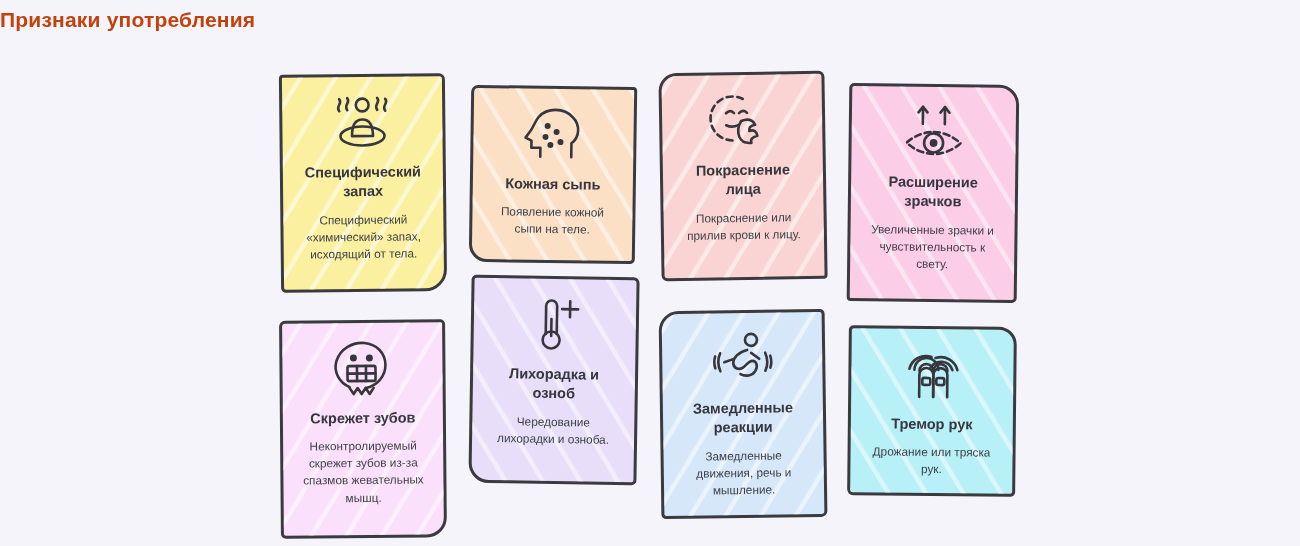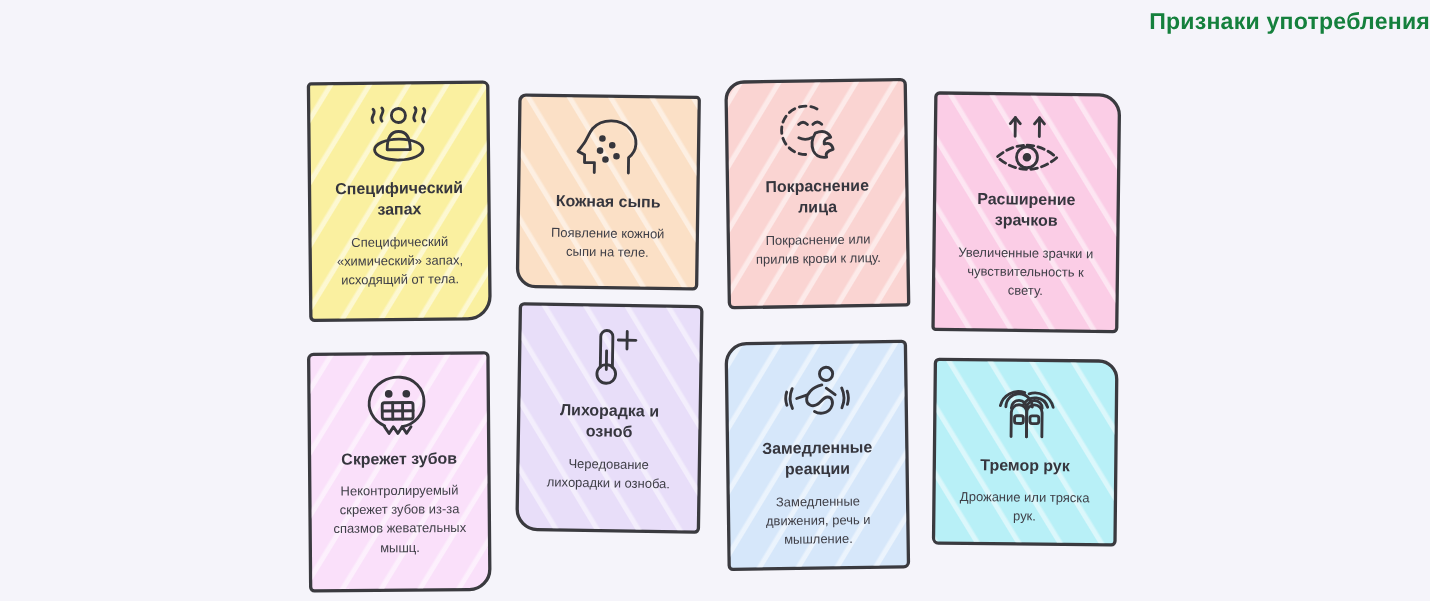--- a/index.html
+++ b/index.html
@@ -12,24 +12,24 @@
   body {
     background: #f5f4fa;
     font-family: "Liberation Sans", sans-serif;
     position: relative;
   }
   #page-title {
     position: absolute;
     top: 8px;
     left: 0;
     width: 1300px;
-    text-align: right;
+    text-align: left;
     font-size: 21px;
     font-weight: bold;
-    color: #15803d;
+    color: #c2410c;
     letter-spacing: 0.2px;
   }
   .board {
     position: absolute;
     left: 0; top: 0;
     width: 1300px; height: 546px; padding-left: 36px;
   }
   .card {
     position: absolute;
     border: 3.5px solid #3a3a3f;

